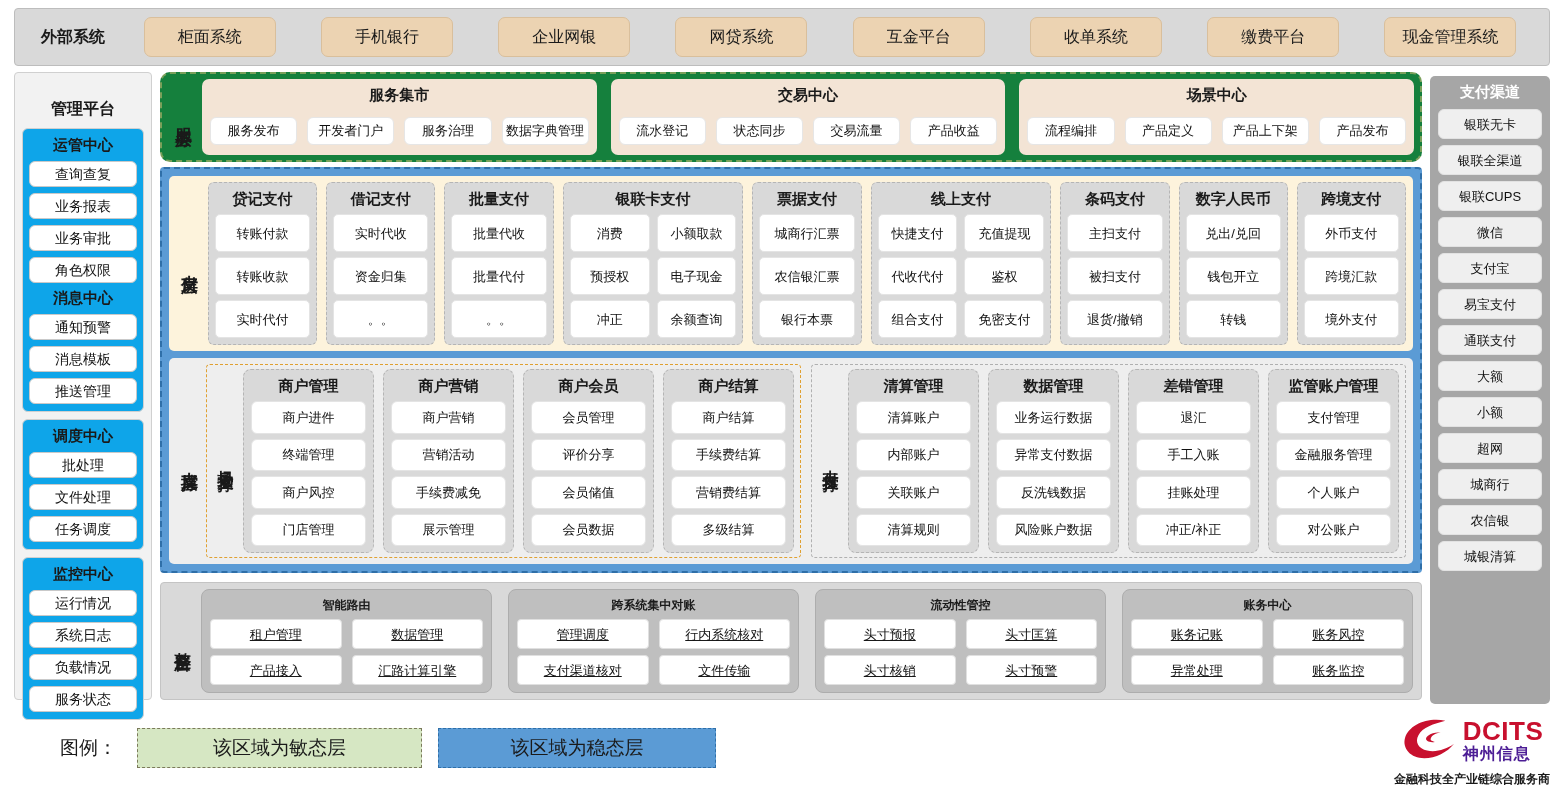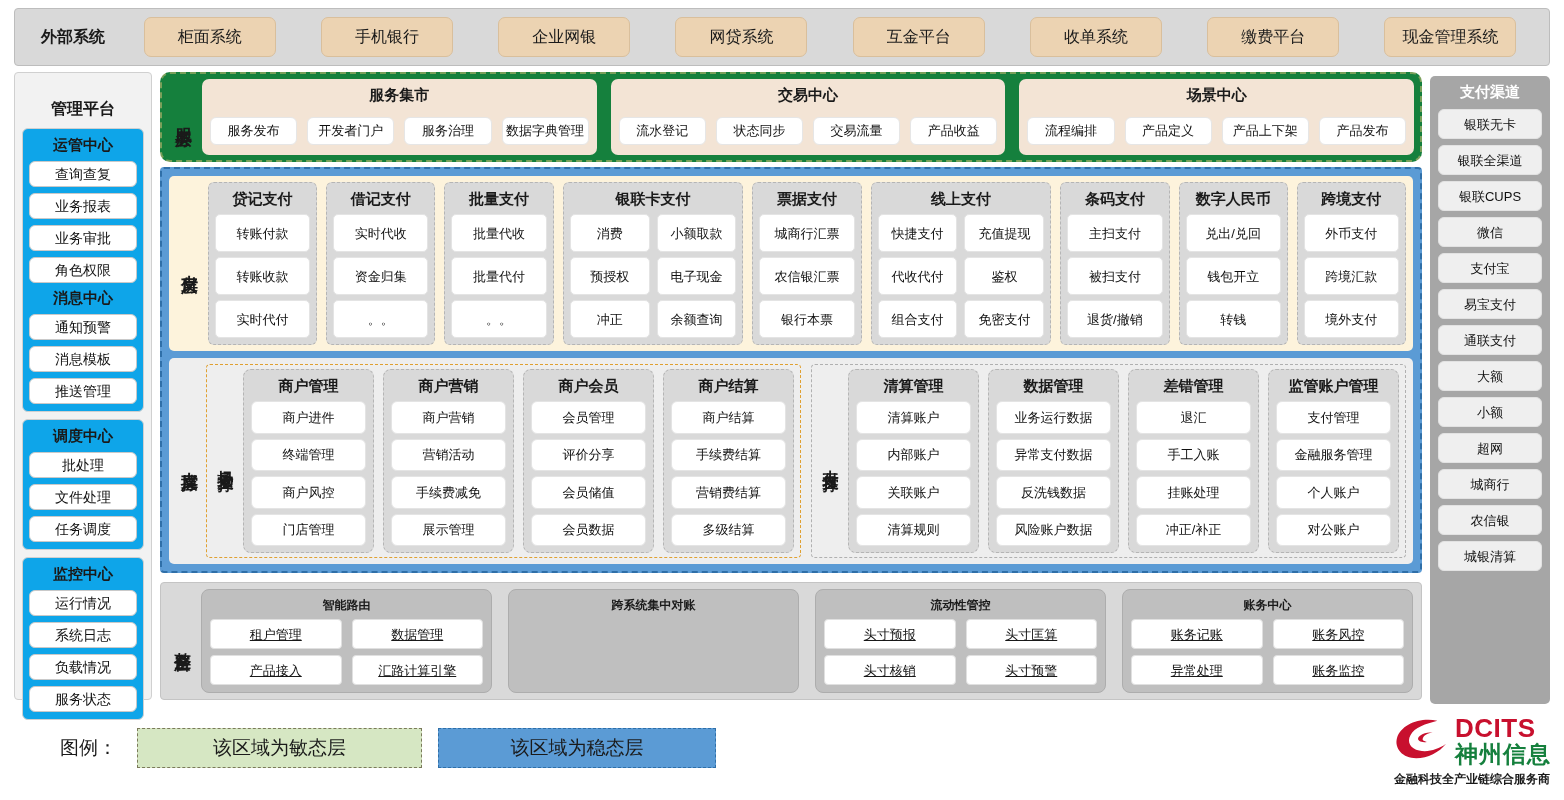--- a/index.html
+++ b/index.html
@@ -157,22 +157,22 @@
   .legend-stable{width:278px;background:#5b9bd5;border:1px dashed #2f6fa8;}
 
   
   .logo{
     position:absolute;left:1382px;top:712px;width:180px;height:84px;
     display:flex;flex-direction:column;align-items:center;
   }
   .logo-top{display:flex;align-items:center;gap:4px;height:56px;}
   .logo-mark{width:58px;height:50px;}
   .logo-text{display:flex;flex-direction:column;line-height:1;}
-  .logo-en{font-size:26px;font-weight:bold;color:#c8102e;letter-spacing:0.5px;}
-  .logo-cn{font-size:23px;font-weight:bold;color:#15803d;letter-spacing:1px;margin-top:2px;}
+  .logo-en{font-size:26px;font-weight:bold;color:#c8102e;letter-spacing:0.5px;text-align:center;}
+  .logo-cn{font-size:16px;font-weight:bold;color:#4c1d95;letter-spacing:1px;margin-top:2px;}
   .logo-tag{font-size:12px;font-weight:bold;color:#1a1a1a;margin-top:3px;white-space:nowrap;}
 </style>
 </head>
 <body>
 
 <div class="page">
 
   <div class="ext-bar">
     <div class="ext-label">外部系统</div>
     <div class="ext-items">
@@ -507,20 +507,30 @@
               <div class="chip">数据管理</div>
             </div>
             <div class="irow">
               <div class="chip">产品接入</div>
               <div class="chip">汇路计算引擎</div>
             </div>
           </div>
         </div>
         <div class="integ-card">
           <div class="integ-card-title">跨系统集中对账</div>
+          <div class="integ-grid">
+            <div class="irow">
+              <div class="chip">管理调度</div>
+              <div class="chip">行内系统核对</div>
+            </div>
+            <div class="irow">
+              <div class="chip">支付渠道核对</div>
+              <div class="chip">文件传输</div>
+            </div>
+          </div>
         </div>
         <div class="integ-card">
           <div class="integ-card-title">流动性管控</div>
           <div class="integ-grid">
             <div class="irow">
               <div class="chip">头寸预报</div>
               <div class="chip">头寸匡算</div>
             </div>
             <div class="irow">
               <div class="chip">头寸核销</div>

